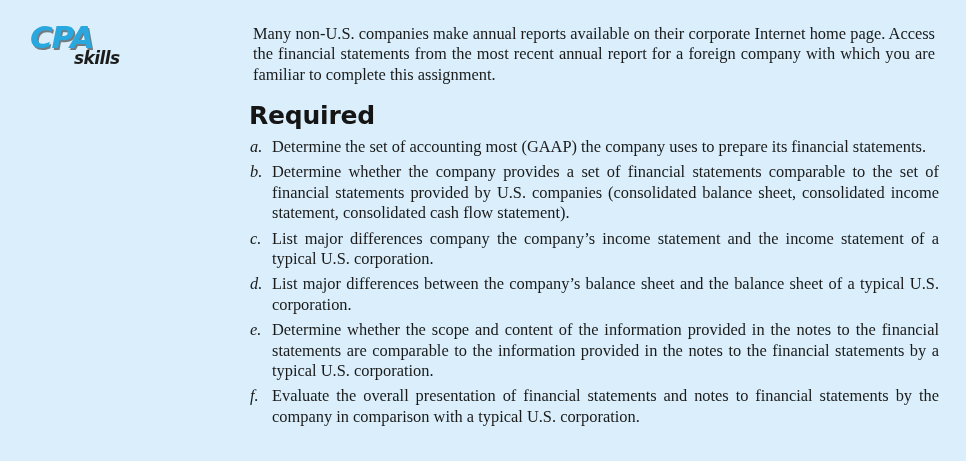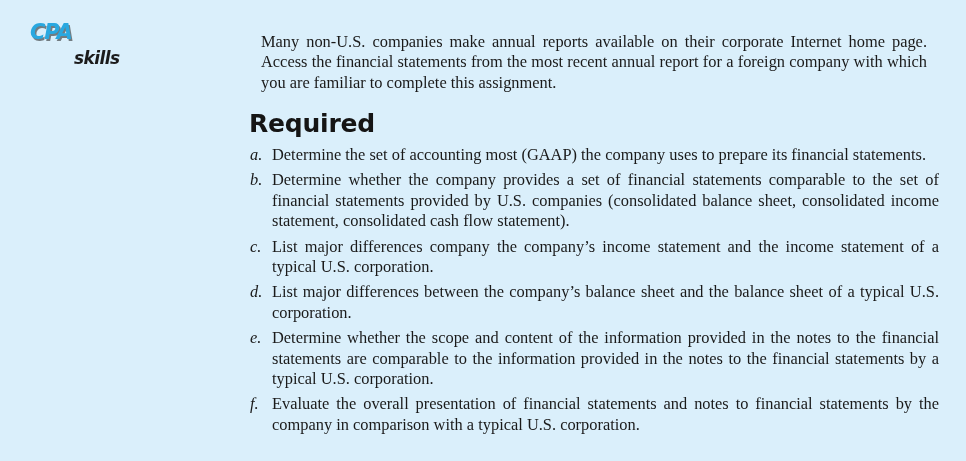--- a/index.html
+++ b/index.html
@@ -29,21 +29,21 @@
     width: 190px;
     height: 60px;
   }
   .logo-cpa {
     position: absolute;
     left: 8px;
     top: 0px;
     font-family: "DejaVu Sans", sans-serif;
     font-weight: bold;
     font-style: italic;
-    font-size: 21px;
+    font-size: 31px;
     letter-spacing: -1.2px;
     color: #29a8e0;
     line-height: 1;
     text-shadow: 1.5px 1.5px 0 rgba(30,30,30,0.55);
   }
   .logo-skills {
     position: absolute;
     left: 52px;
     top: 28px;
     font-family: "DejaVu Sans", sans-serif;
@@ -62,21 +62,21 @@
     top: 20px;
     width: 690px;
   }
 
   .intro {
     font-family: "Liberation Serif", serif;
     font-size: 16.4px;
     line-height: 20.4px;
     color: #1a1a1a;
     text-align: justify;
-    margin: 12px;
+    margin: 4px;
     -webkit-hyphens: none;
     hyphens: none;
   }
 
   .required-heading {
     font-family: "DejaVu Sans", sans-serif;
     font-weight: bold;
     font-size: 25px;
     color: #151515;
     margin: 17px 0 6px 0;

